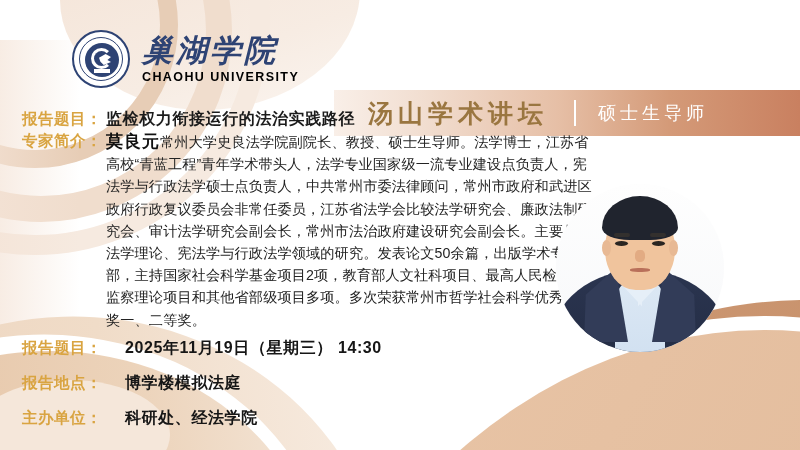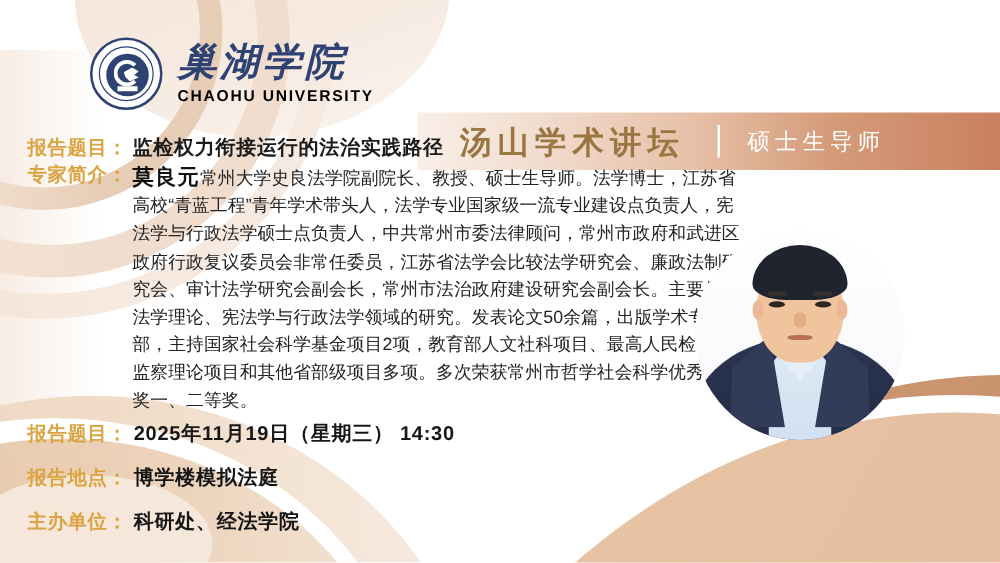--- a/index.html
+++ b/index.html
@@ -289,21 +289,21 @@
   .info-row {
     display: flex;
     align-items: baseline;
     margin-bottom: 13px;
   }
   .info-value {
     font-size: 16px;
     font-weight: bold;
     color: #161616;
     letter-spacing: 0.6px;
-    margin-left: 5px;
+    margin-left: 23px;
   }
 
   
   .portrait {
     position: absolute;
     left: 556px; top: 184px;
     width: 168px; height: 168px;
     border-radius: 50%;
     overflow: hidden;
     background: #fdfdfd;

